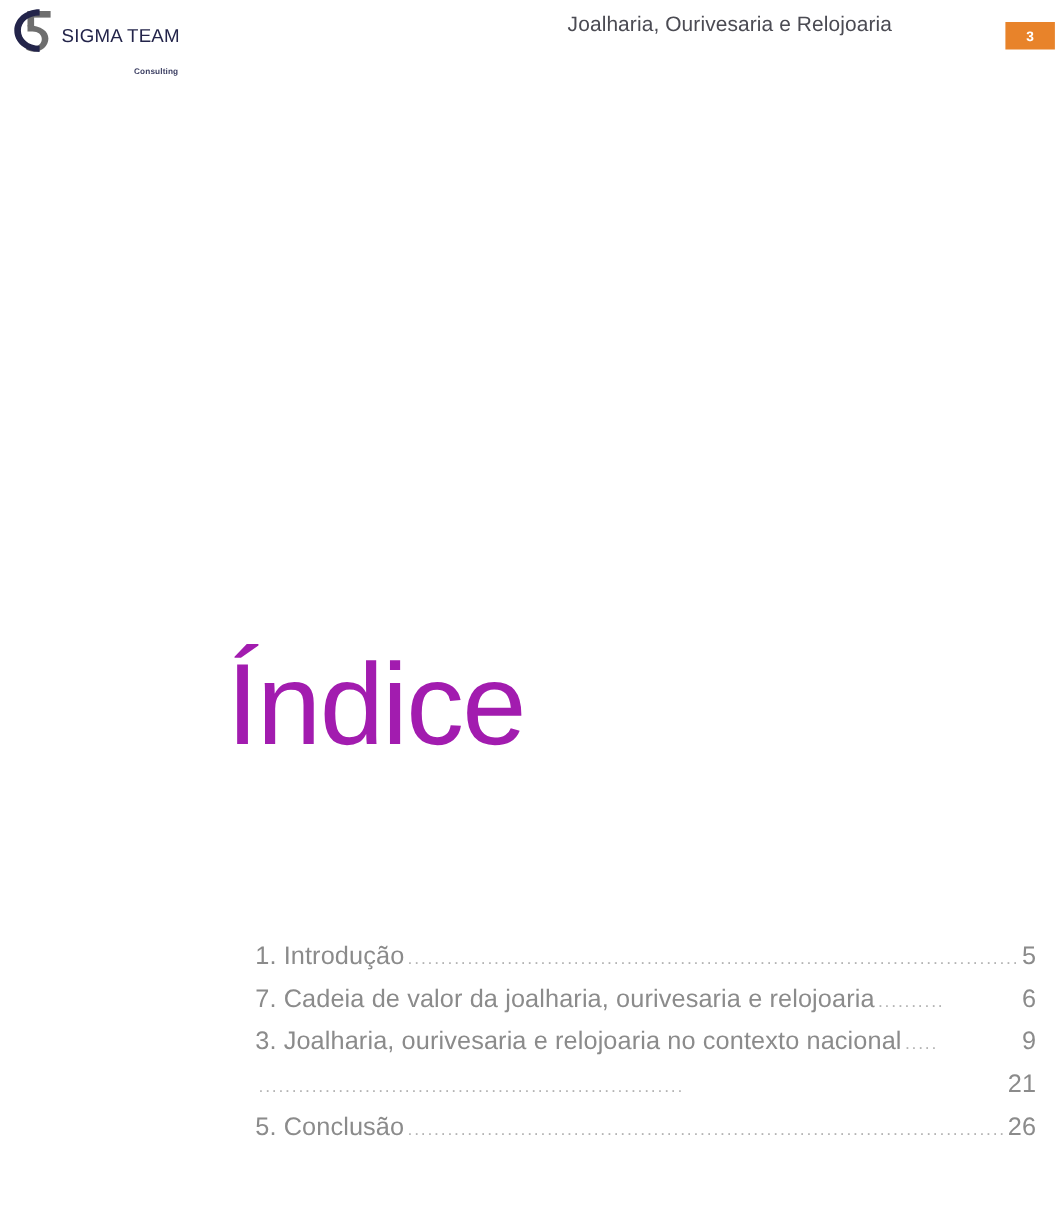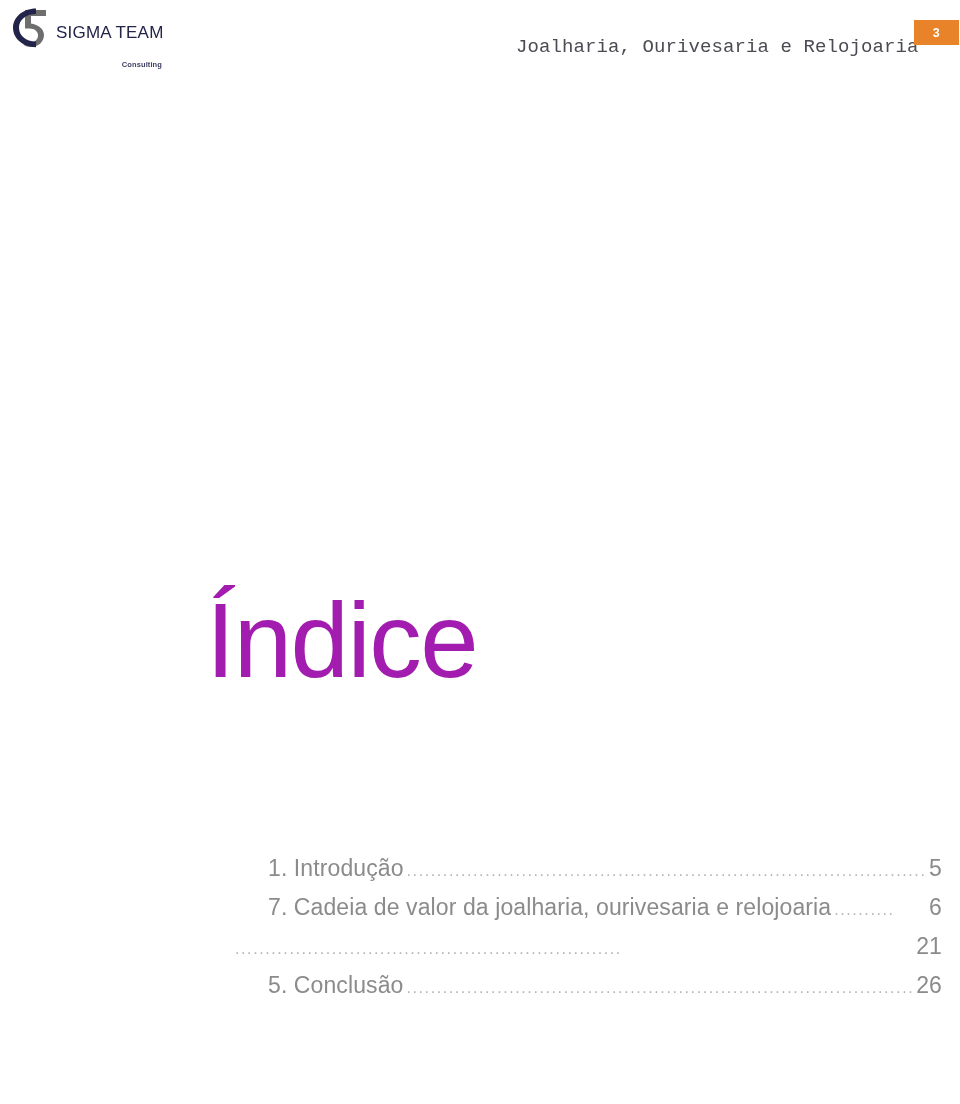--- a/index.html
+++ b/index.html
@@ -62,28 +62,27 @@
     text-align: right;
     line-height: 1;
     margin-top: 20px;
     letter-spacing: 0.1px;
     white-space: nowrap;
   }
 
   .header-title {
     position: absolute;
     left: 516px;
-    top: 36px;
+    top: 12px;
     font-size: 19px;
     font-weight: normal;
     color: #4b4b53;
     letter-spacing: 0.1px;
     white-space: nowrap;
     line-height: 1.2;
-    font-family: Liberation Mono, monospace;
   }
 
   .page-badge {
     position: absolute;
     left: 914px;
     top: 20px;
     width: 45px;
     height: 25px;
     background: #e8832a;
     color: #ffffff;
@@ -121,21 +120,20 @@
     width: 100%;
     height: 39px;
     font-size: 23px;
     font-weight: 300;
     color: #8b8b8b;
     letter-spacing: 0.1px;
   }
   .toc-label {
     white-space: nowrap;
     flex: 0 0 auto;
-    margin-left: 36px;
   }
   .toc-leader {
     flex: 1 1 auto;
     overflow: hidden;
     white-space: nowrap;
     font-size: 16px;
     color: #b4b4b4;
     letter-spacing: 1.6px;
     margin: 0 2px 0 3px;
     min-width: 6px;
@@ -186,20 +184,25 @@
     <span class="toc-leader">..................................................................................................</span>
     <span class="toc-page">5</span>
   </div>
 
   <div class="toc-entry">
     <span class="toc-label">7. Cadeia de valor da  joalharia,  ourivesaria e relojoaria</span>
     <span class="toc-leader">..........</span>
     <span class="toc-page">6</span>
   </div>
 
+  <div class="toc-entry">
+    <span class="toc-label">3. Joalharia,  ourivesaria e relojoaria no contexto  nacional</span>
+    <span class="toc-leader">.....</span>
+    <span class="toc-page">9</span>
+  </div>
 
 
   <div class="toc-entry">
     <span class="toc-leader">................................................................</span>
     <span class="toc-page">21</span>
   </div>
 
   <div class="toc-entry">
     <span class="toc-label">5. Conclusão</span>
     <span class="toc-leader">.......................................................................................................</span>

